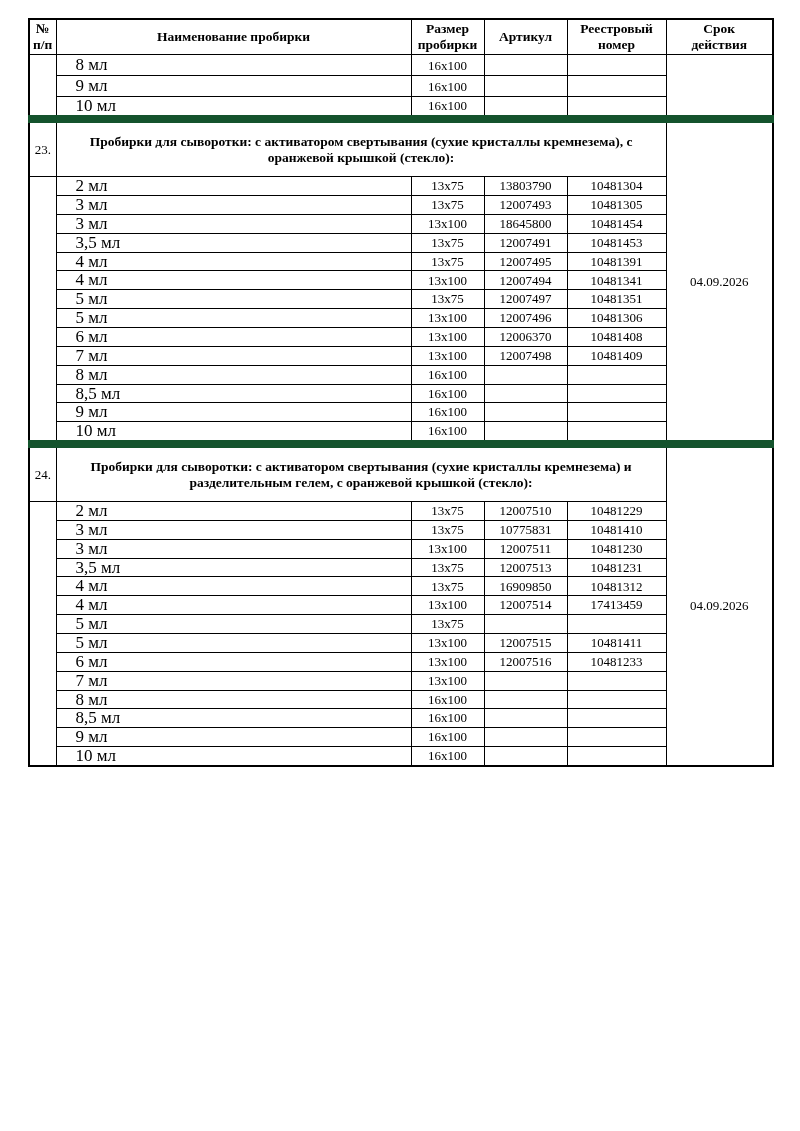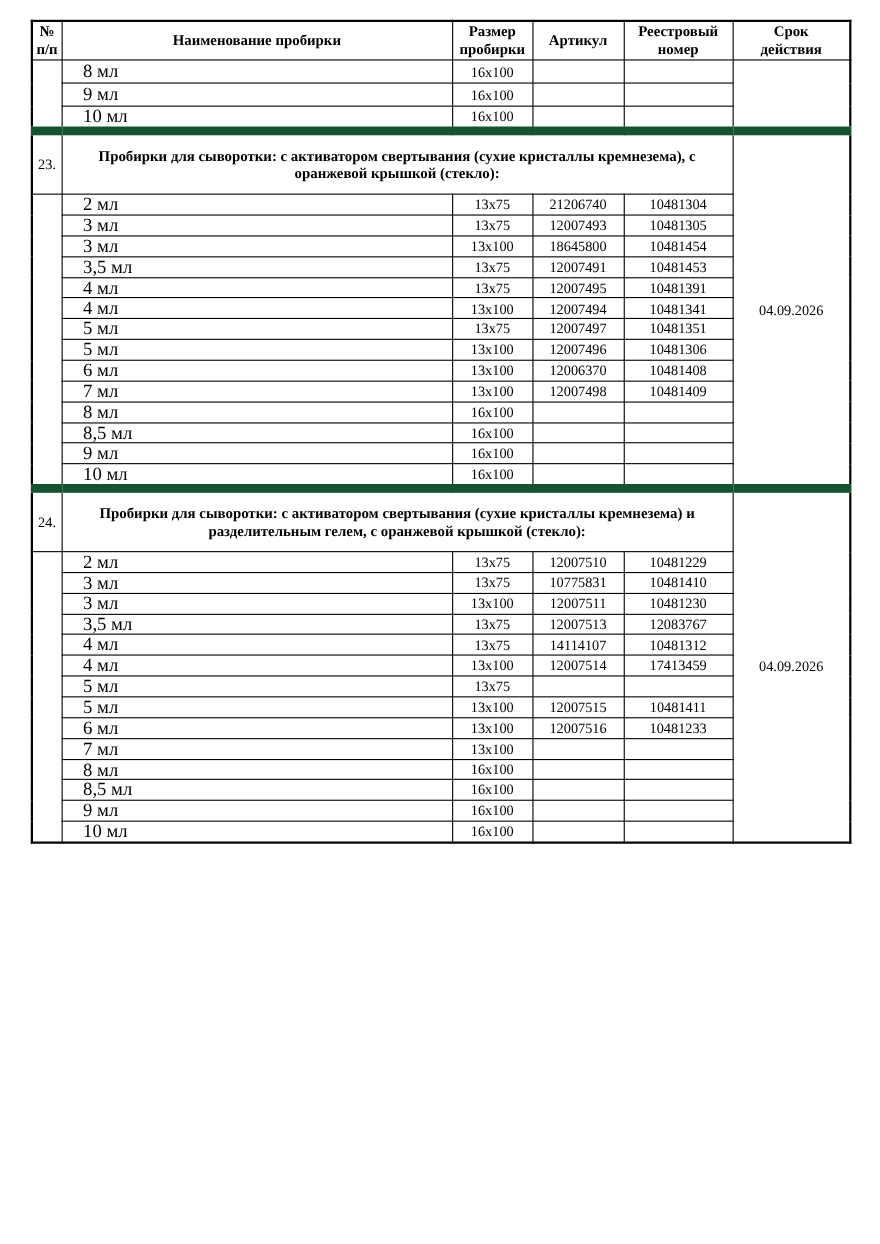--- a/index.html
+++ b/index.html
@@ -132,21 +132,21 @@
         </tr>
         <tr class="group-header-row">
           <td class="num-cell">23.</td>
           <td class="group-title-cell" colspan="4">Пробирки для сыворотки: с активатором свертывания (сухие кристаллы кремнезема), с оранжевой крышкой (стекло):</td>
           <td class="validity-cell" rowspan="15">04.09.2026</td>
         </tr>
         <tr class="data-row">
           <td class="num-cell" rowspan="14"></td>
           <td class="cell-name">2 мл</td>
           <td class="cell-size">13x75</td>
-          <td class="cell-article">21206740</td>
+          <td class="cell-article">13803790</td>
           <td class="cell-reg">10481304</td>
         </tr>
         <tr class="data-row">
           <td class="cell-name">3 мл</td>
           <td class="cell-size">13x75</td>
           <td class="cell-article">12007493</td>
           <td class="cell-reg">10481305</td>
         </tr>
         <tr class="data-row">
           <td class="cell-name">3 мл</td>
@@ -241,26 +241,26 @@
         <tr class="data-row">
           <td class="cell-name">3 мл</td>
           <td class="cell-size">13x100</td>
           <td class="cell-article">12007511</td>
           <td class="cell-reg">10481230</td>
         </tr>
         <tr class="data-row">
           <td class="cell-name">3,5 мл</td>
           <td class="cell-size">13x75</td>
           <td class="cell-article">12007513</td>
-          <td class="cell-reg">12083767</td>
+          <td class="cell-reg">10481231</td>
         </tr>
         <tr class="data-row">
           <td class="cell-name">4 мл</td>
           <td class="cell-size">13x75</td>
-          <td class="cell-article">14114107</td>
+          <td class="cell-article">16909850</td>
           <td class="cell-reg">10481312</td>
         </tr>
         <tr class="data-row">
           <td class="cell-name">4 мл</td>
           <td class="cell-size">13x100</td>
           <td class="cell-article">12007514</td>
           <td class="cell-reg">17413459</td>
         </tr>
         <tr class="data-row">
           <td class="cell-name">5 мл</td>

